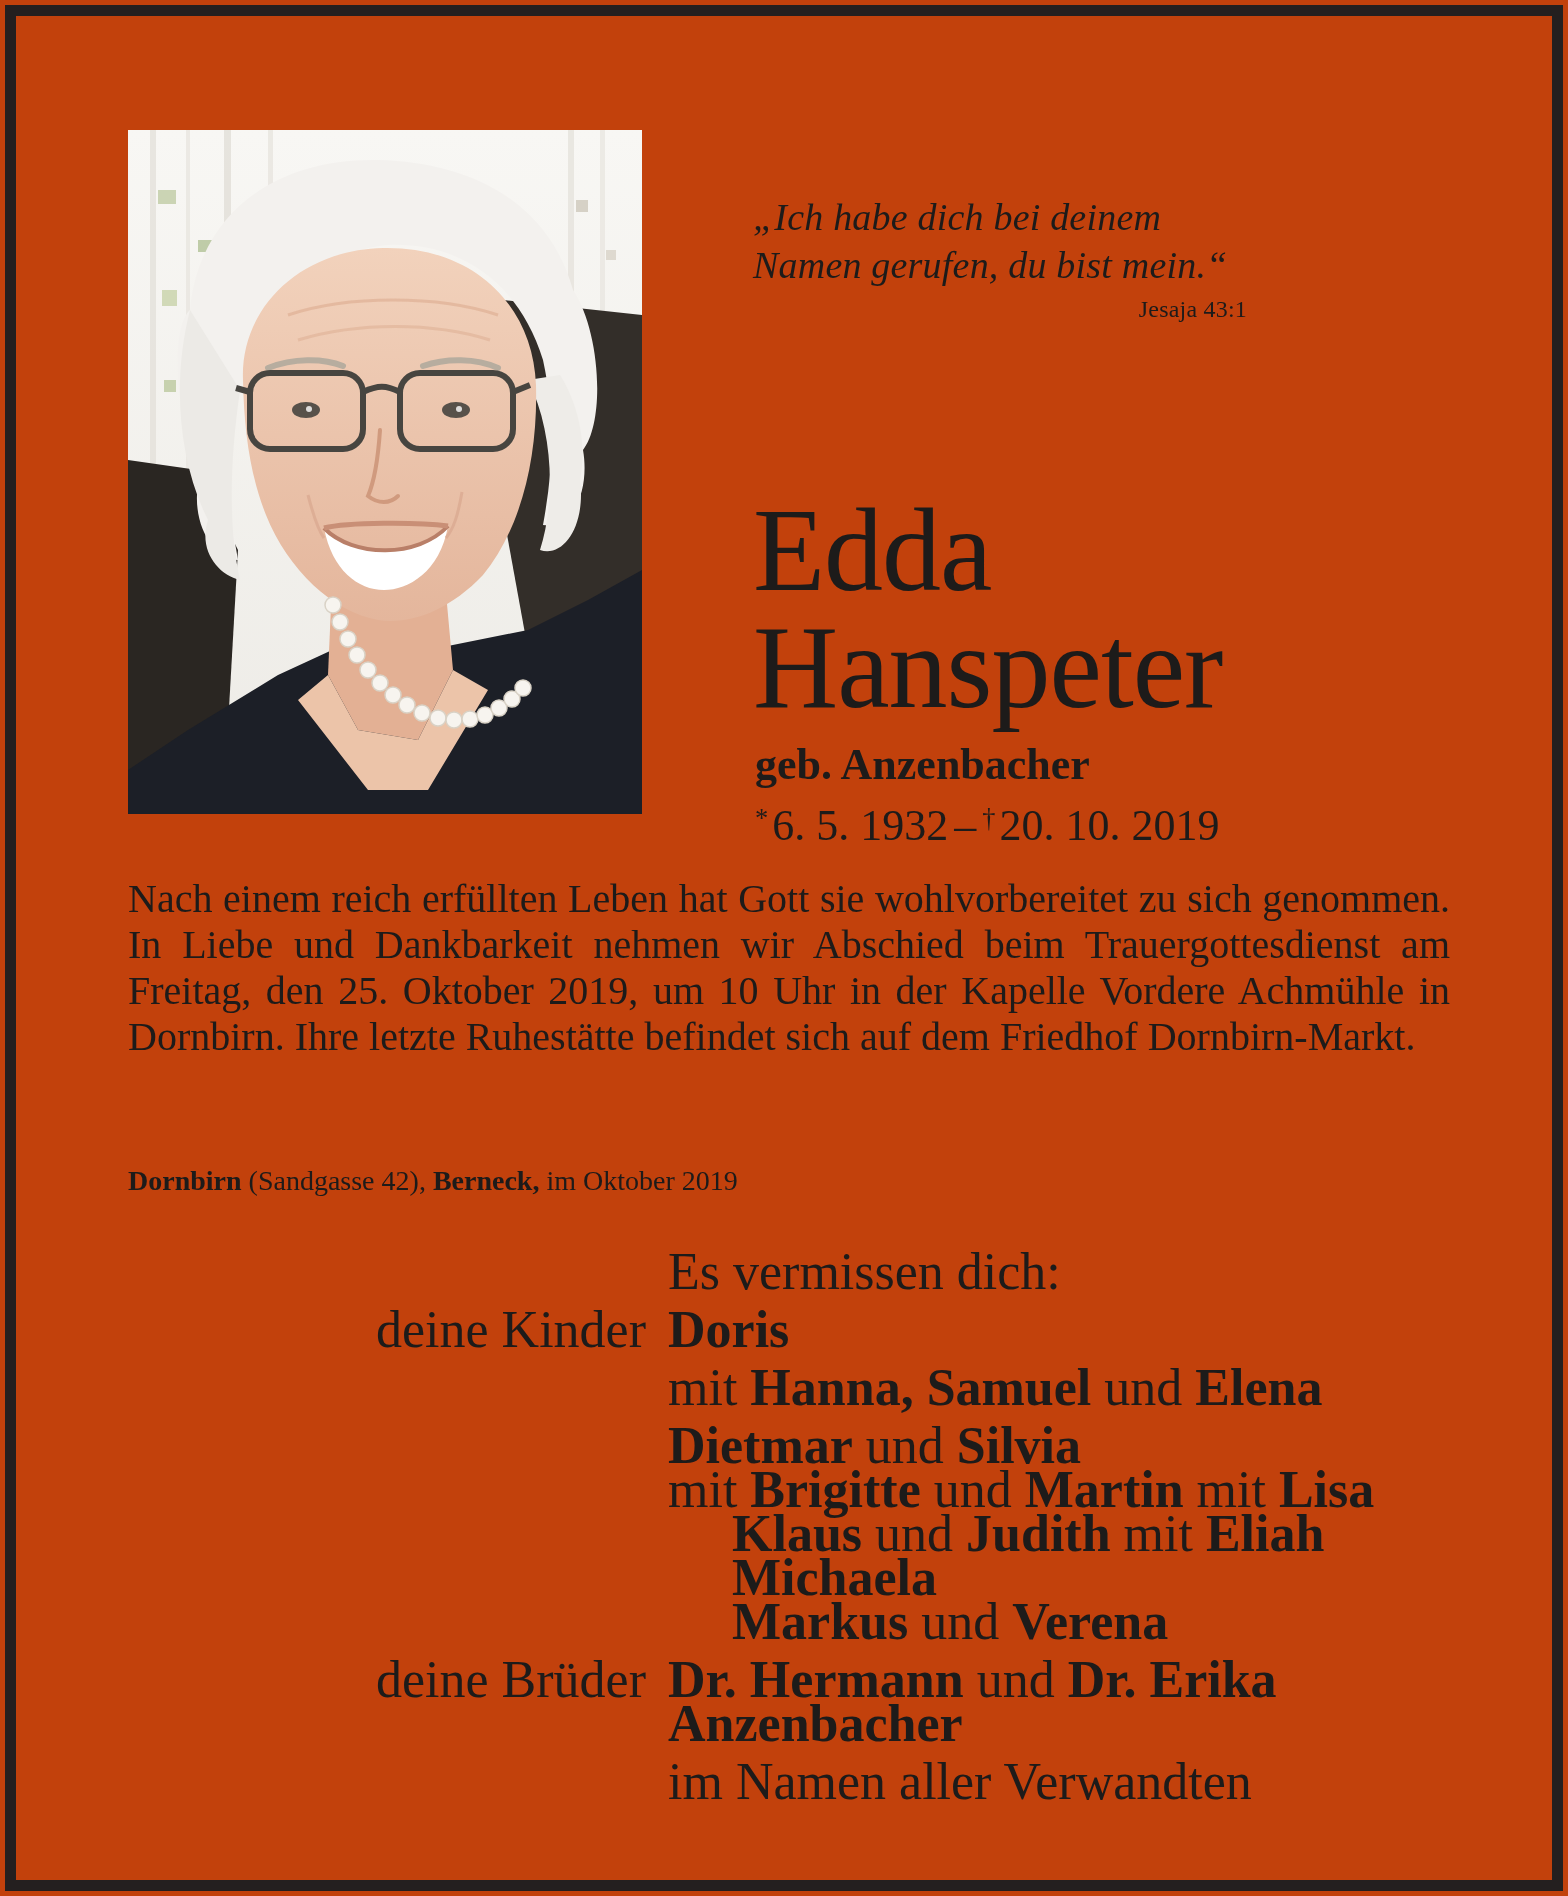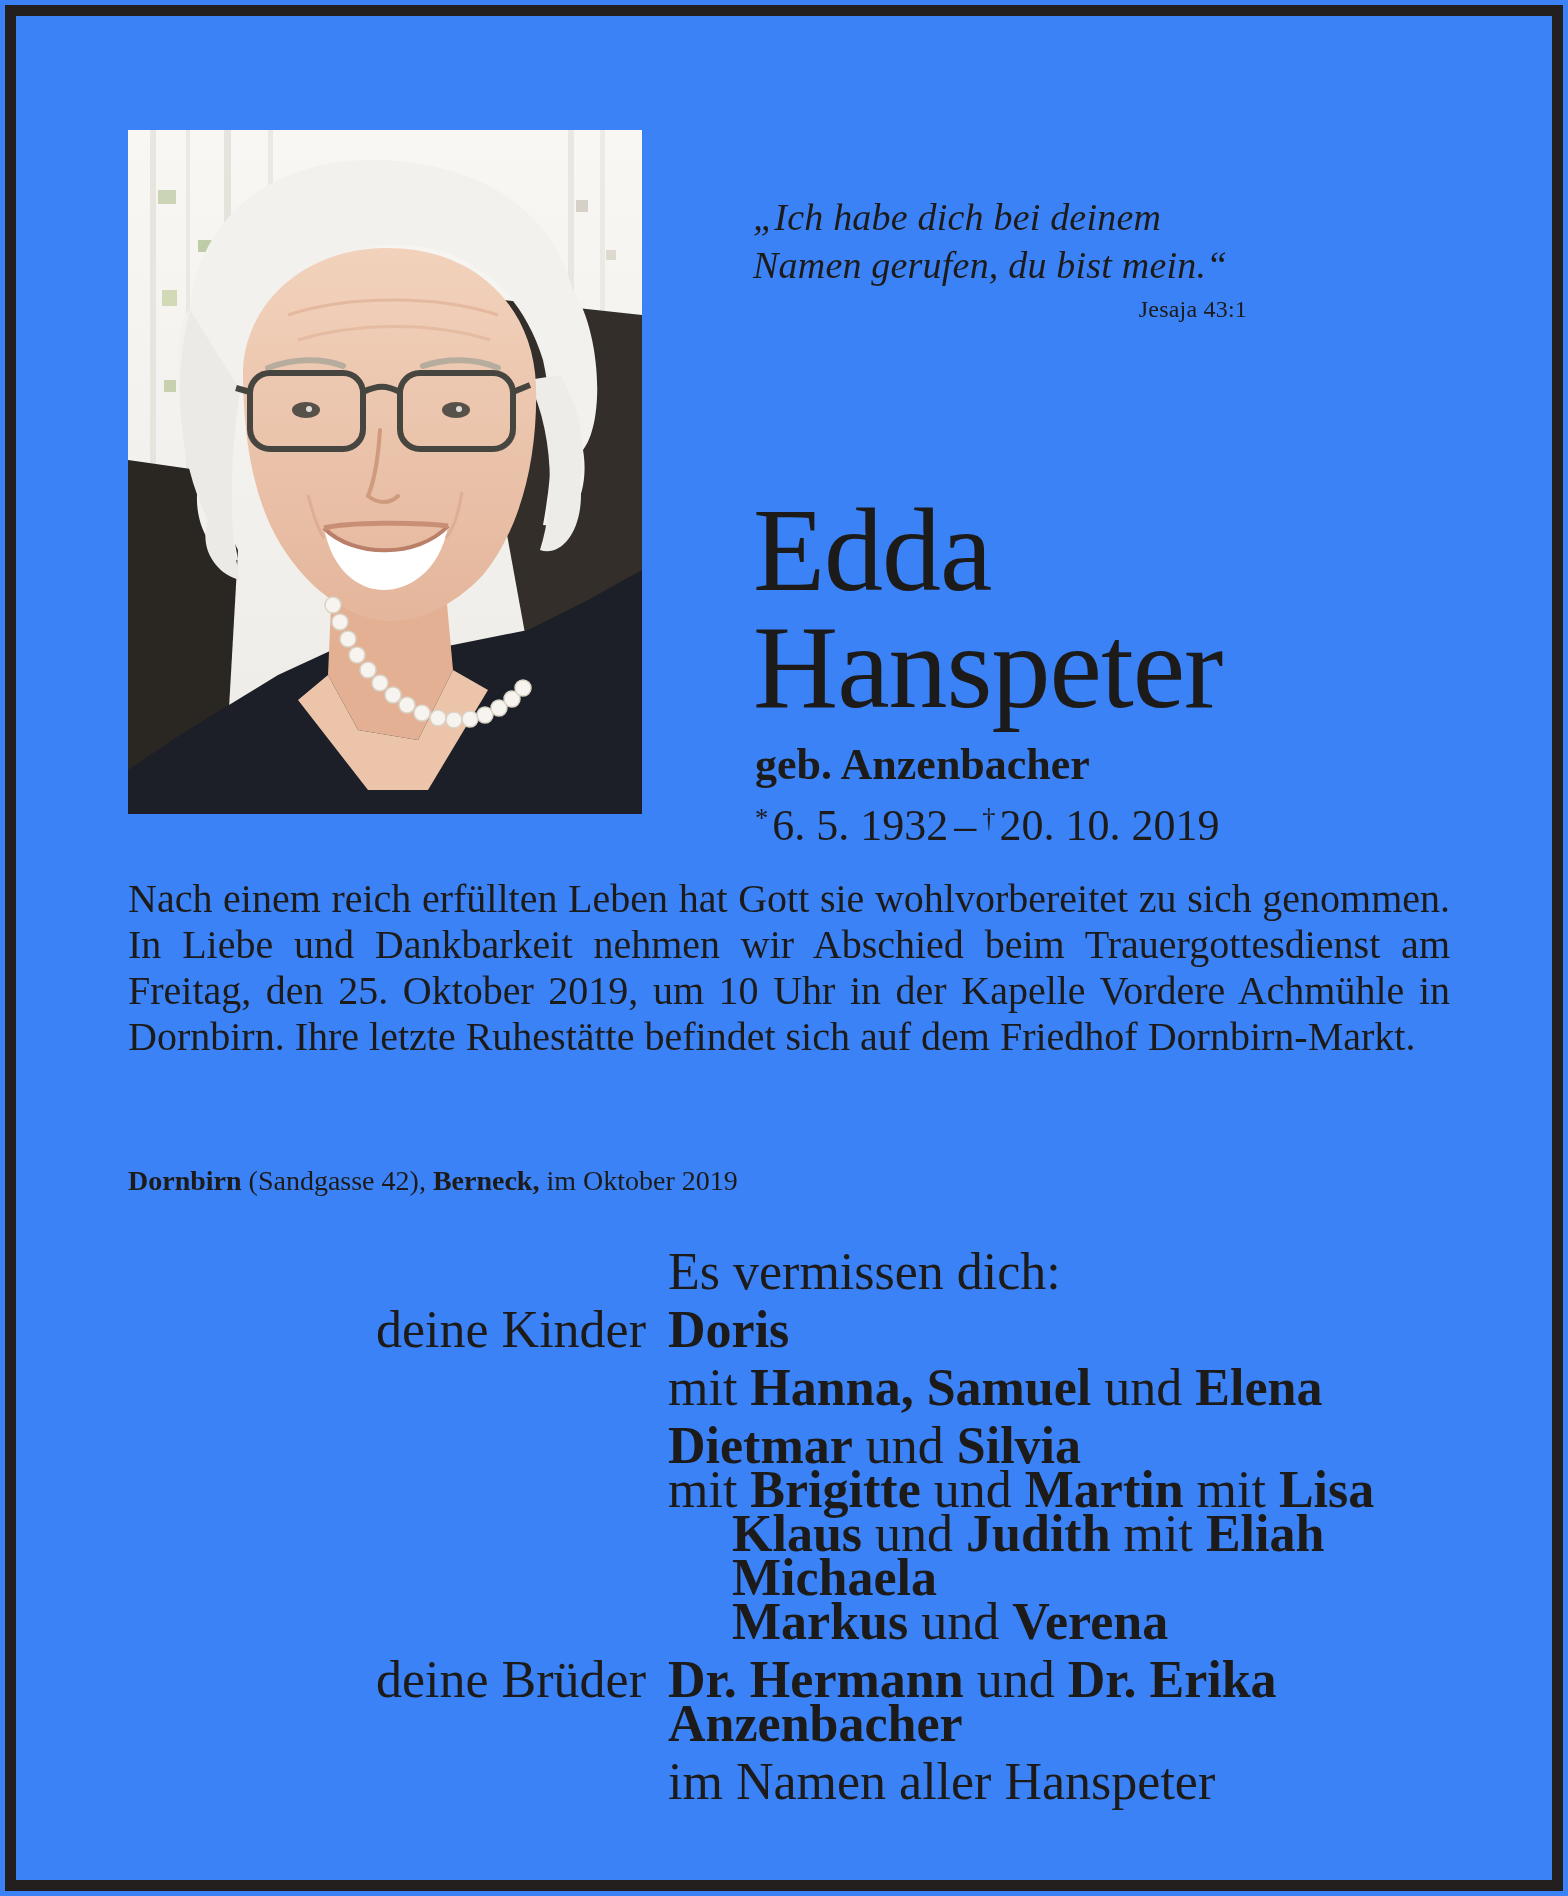--- a/index.html
+++ b/index.html
@@ -1,21 +1,21 @@
 <!DOCTYPE html>
 <html lang="de"><head>
 <meta charset="utf-8">
 <title>Todesanzeige</title>
 <style>
   html, body { margin: 0; padding: 0; background: #ffffff; }
   .page {
     position: relative;
     width: 1568px;
     height: 1896px;
-    background: #3b82f6;
+    background: #c2410c;
     font-family: "Liberation Serif", "DejaVu Serif", serif;
     color: #1d1b1a;
     overflow: hidden;
   }
   .frame {
     position: absolute;
     left: 5px; top: 5px; right: 5px; bottom: 5px;
     border: 11px solid #241f1f;
     pointer-events: none;
   }
@@ -265,17 +265,17 @@
         </div>
         <div class="m-row gap">
           <div class="m-label">deine Brüder</div>
           <div class="m-content"><b>Dr. Hermann</b><span> und </span><b>Dr. Erika Anzenbacher</b></div>
         </div>
         <div class="m-row">
           <div class="m-label"></div>
         </div>
         <div class="m-row gap">
           <div class="m-label"></div>
-          <div class="m-content"><span>im Namen aller Hanspeter</span></div>
+          <div class="m-content"><span>im Namen aller Verwandten</span></div>
         </div>
       </div>
   </div>
 </div>
 
 </body></html>

